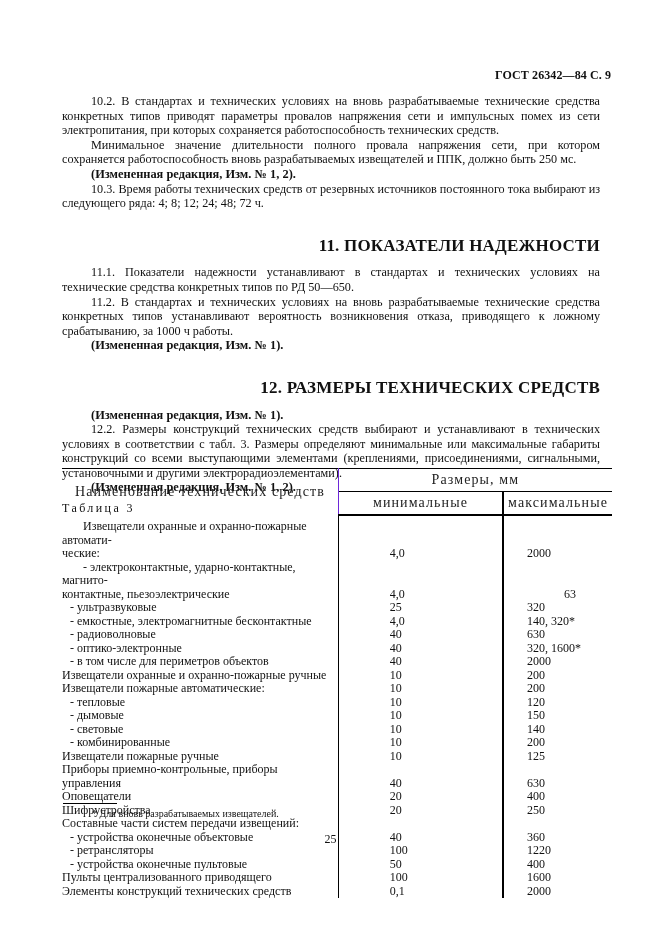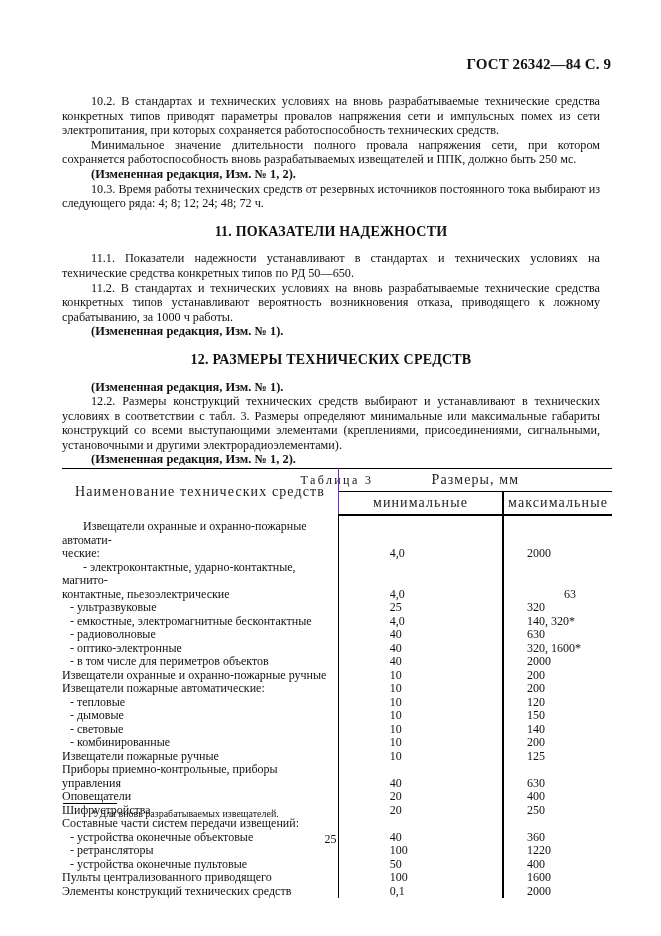--- a/index.html
+++ b/index.html
@@ -2,35 +2,35 @@
 <html><head>
 <meta charset="utf-8">
 <style>
   html, body { margin: 0; padding: 0; background: #ffffff; }
   body {
     width: 661px; height: 936px; position: relative; overflow: hidden;
     font-family: "Liberation Serif", "DejaVu Serif", serif;
     color: #111111;
   }
   .page-header {
-    position: absolute; top: 56px; right: 50px;
-    font-weight: bold; font-size: 15px; letter-spacing: 0.1px;
+    position: absolute; top: 68px; right: 50px;
+    font-weight: bold; font-size: 12px; letter-spacing: 0.1px;
   }
   .content {
     position: absolute; left: 62px; top: 94px; width: 538px;
     font-size: 12.2px; line-height: 14.6px; font-family: Liberation Serif, serif;
   }
   .p { margin: 0; text-align: justify; text-indent: 29px; }
   .amend { margin: 0; padding-left: 29px; font-weight: bold; font-size: 12.4px; }
   .section-title {
-    margin: 14px 0 12px 0; text-align: center; font-weight: bold; font-size: 14px;
+    margin: 28px 0 12px 0; text-align: right; font-weight: bold; font-size: 17px;
     letter-spacing: 0.2px;
   }
   .table-caption {
-    text-align: center; font-size: 12px; letter-spacing: 2.4px; margin: 6px -12px 4px 0;
+    text-align: left; font-size: 12px; letter-spacing: 2.4px; margin: 6px -12px 4px 0;
   }
   table.t3 {
     position: absolute; left: 62px; top: 468px; width: 550px;
     border-collapse: collapse; font-size: 12px; line-height: 13.5px;
   }
   table.t3 th {
     font-weight: normal; font-size: 14px; letter-spacing: 1.1px; color: #222;
     height: 14px; padding: 4px;
   }
   table.t3 thead tr.r1 th { border-top: 1.5px solid #000; }

